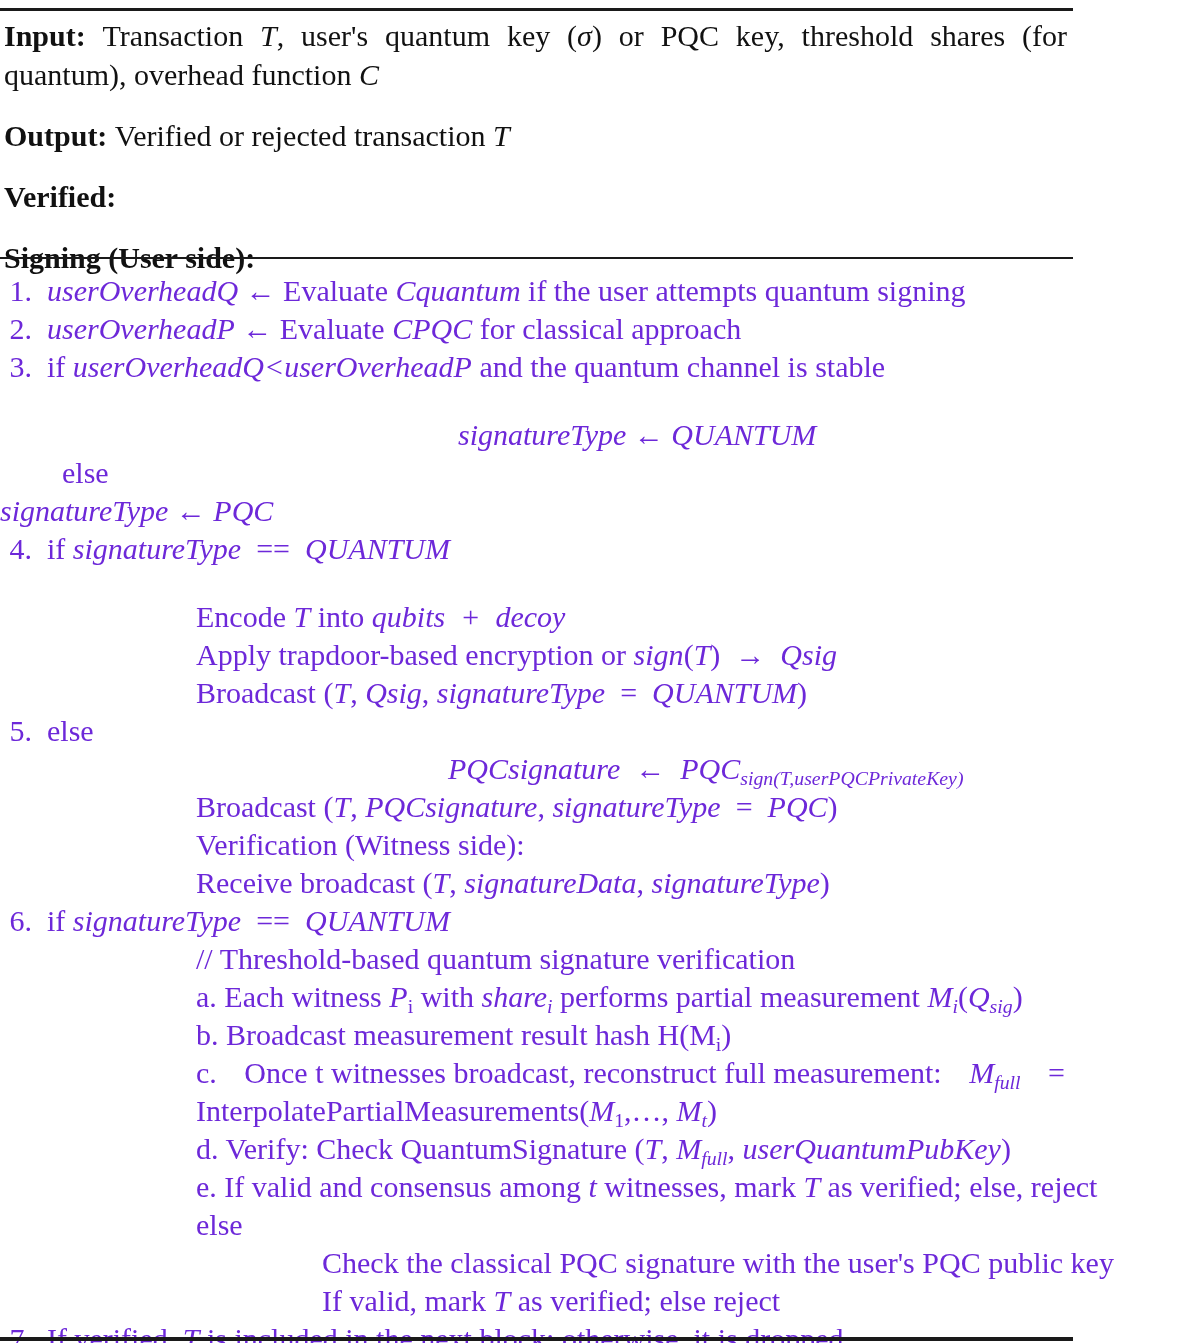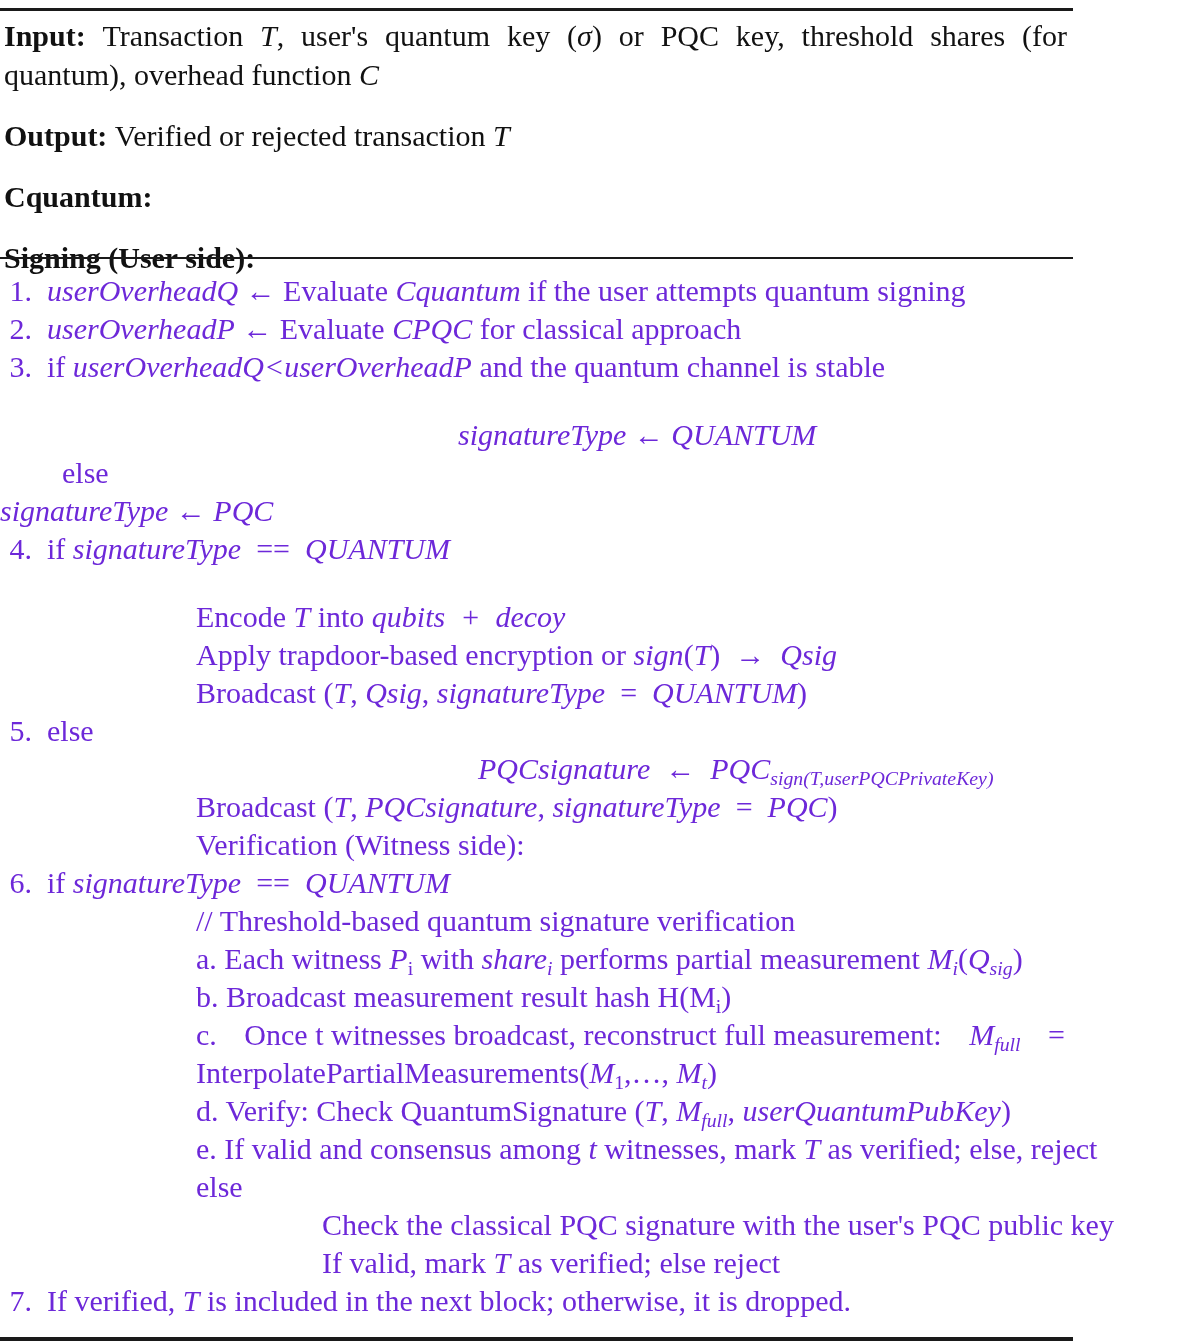--- a/index.html
+++ b/index.html
@@ -80,42 +80,42 @@
     vertical-align: -0.28em;
   }
   .gap-md { height: 22px; }
   .gap-lg { height: 30px; }
 
   .ind-60  { padding-left: 62px; }
   .ind-195 { padding-left: 196px; }
   .ind-288 { padding-left: 290px; margin-left: 32px; }
   .center-ish { padding-left: 458px; }
   .center-pqc { }
-  .center-pqcsig { padding-left: 448px; margin-left: 30px; }
+  .center-pqcsig { padding-left: 448px; }
   .item-c-line1 {
     display: flex;
     justify-content: space-between;
     padding-left: 196px;
     padding-right: 2px;
   }
   .item-c-line1 > span { white-space: nowrap; }
 </style>
 </head>
 <body>
 
 <div class="algo">
 
   <div class="rule-top"></div>
 
   <div class="head-block" style="top: 16px;">
     <div class="hdr"><b>Input:</b><span>&nbsp;Transaction <i>T</i>, user's quantum key (<i>σ</i>) or PQC key, threshold shares (for quantum), overhead function <i>C</i></span></div>
     <div class="gap-md"></div>
     <div class="hdr"><b>Output:</b><span>&nbsp;Verified or rejected transaction <i>T</i></span></div>
     <div class="gap-md"></div>
-    <div class="hdr"><b>Cquantum:</b></div>
+    <div class="hdr"><b>Verified:</b></div>
     <div class="gap-md"></div>
     <div class="hdr"><b>Signing (User side):</b></div>
   </div>
 
   <div class="rule-mid"></div>
 
   <div class="steps">
 
     <div class="line numbered"><span class="num">1.</span><span><i>userOverheadQ</i> ← Evaluate <i>Cquantum</i> if the user attempts quantum signing</span></div>
 
@@ -138,20 +138,21 @@
     <div class="line ind-195">Encode <i>T</i> into <i>qubits&nbsp; +&nbsp; decoy</i></div>
     <div class="line ind-195">Apply trapdoor-based encryption or <i>sign</i>(<i>T</i>) &nbsp;→&nbsp; <i>Qsig</i></div>
     <div class="line ind-195">Broadcast (<i>T</i>, <i>Qsig</i>, <i>signatureType</i> &nbsp;=&nbsp; <i>QUANTUM</i>)</div>
 
     <div class="line numbered"><span class="num">5.</span><span>else</span></div>
 
     <div class="line center-pqcsig"><i>PQCsignature &nbsp;←&nbsp; PQC</i><sub><i>sign(T,userPQCPrivateKey)</i></sub></div>
 
     <div class="line ind-195">Broadcast (<i>T</i>, <i>PQCsignature</i>, <i>signatureType</i> &nbsp;=&nbsp; <i>PQC</i>)</div>
     <div class="line ind-195">Verification (Witness side):</div>
+    <div class="line ind-195">Receive broadcast (<i>T</i>, <i>signatureData</i>, <i>signatureType</i>)</div>
 
     <div class="line numbered"><span class="num">6.</span><span>if <i>signatureType</i> &nbsp;==&nbsp; <i>QUANTUM</i></span></div>
 
     <div class="line ind-195">// Threshold-based quantum signature verification</div>
 
     <div class="line ind-195"><span>a.</span> Each witness <i>P</i><sub>i</sub> with <i>share</i><sub><i>i</i></sub> performs partial measurement <i>M</i><sub><i>i</i></sub>(<i>Q</i><sub><i>sig</i></sub>)</div>
 
     <div class="line ind-195"><span>b.</span> Broadcast measurement result hash H(M<sub>i</sub>)</div>
 
     <div class="item-c-line1 line">

